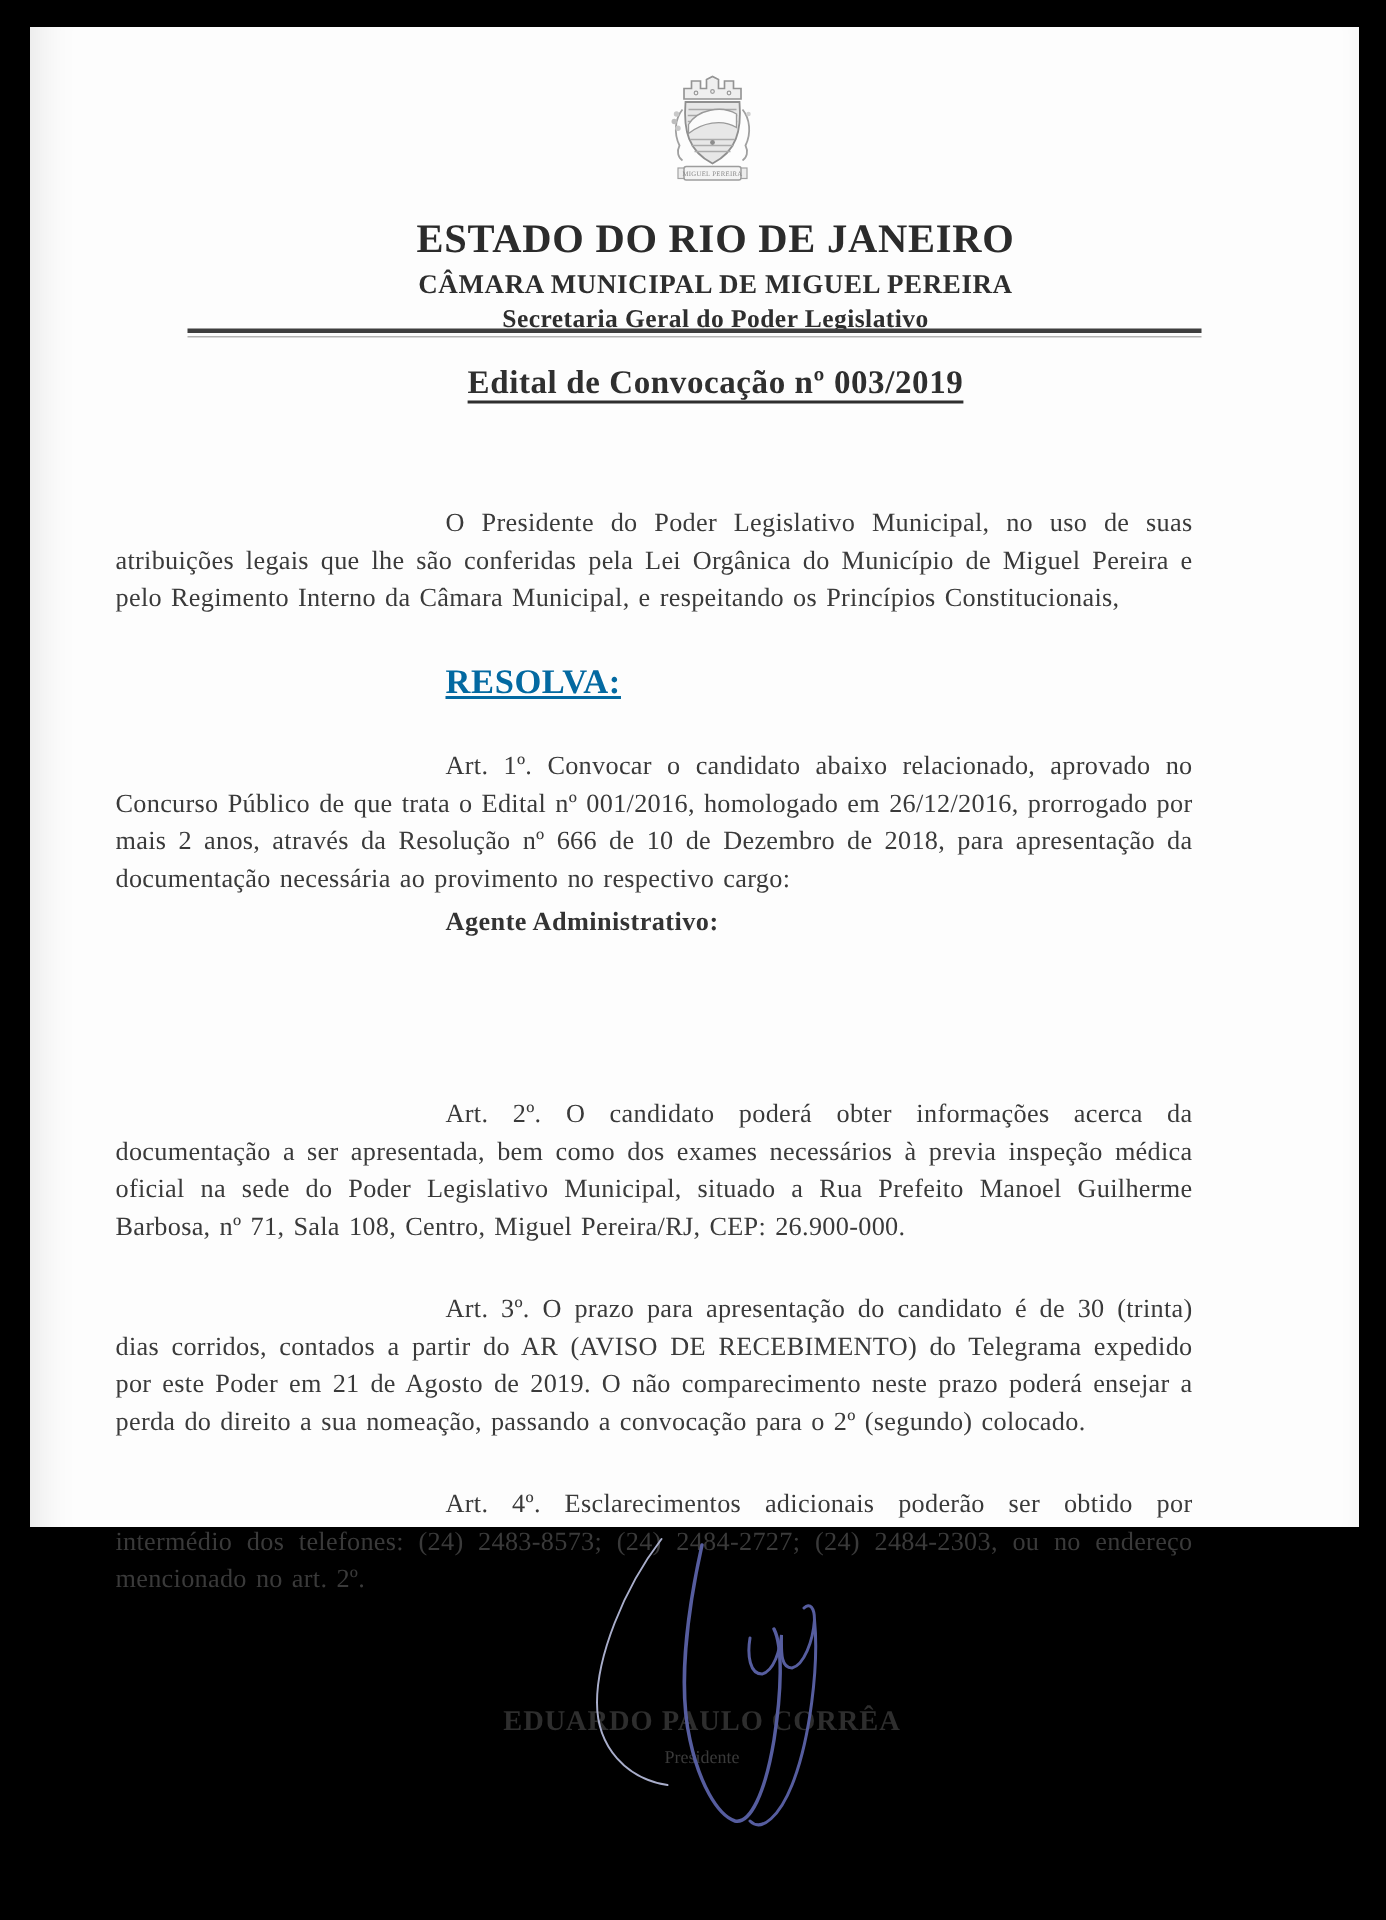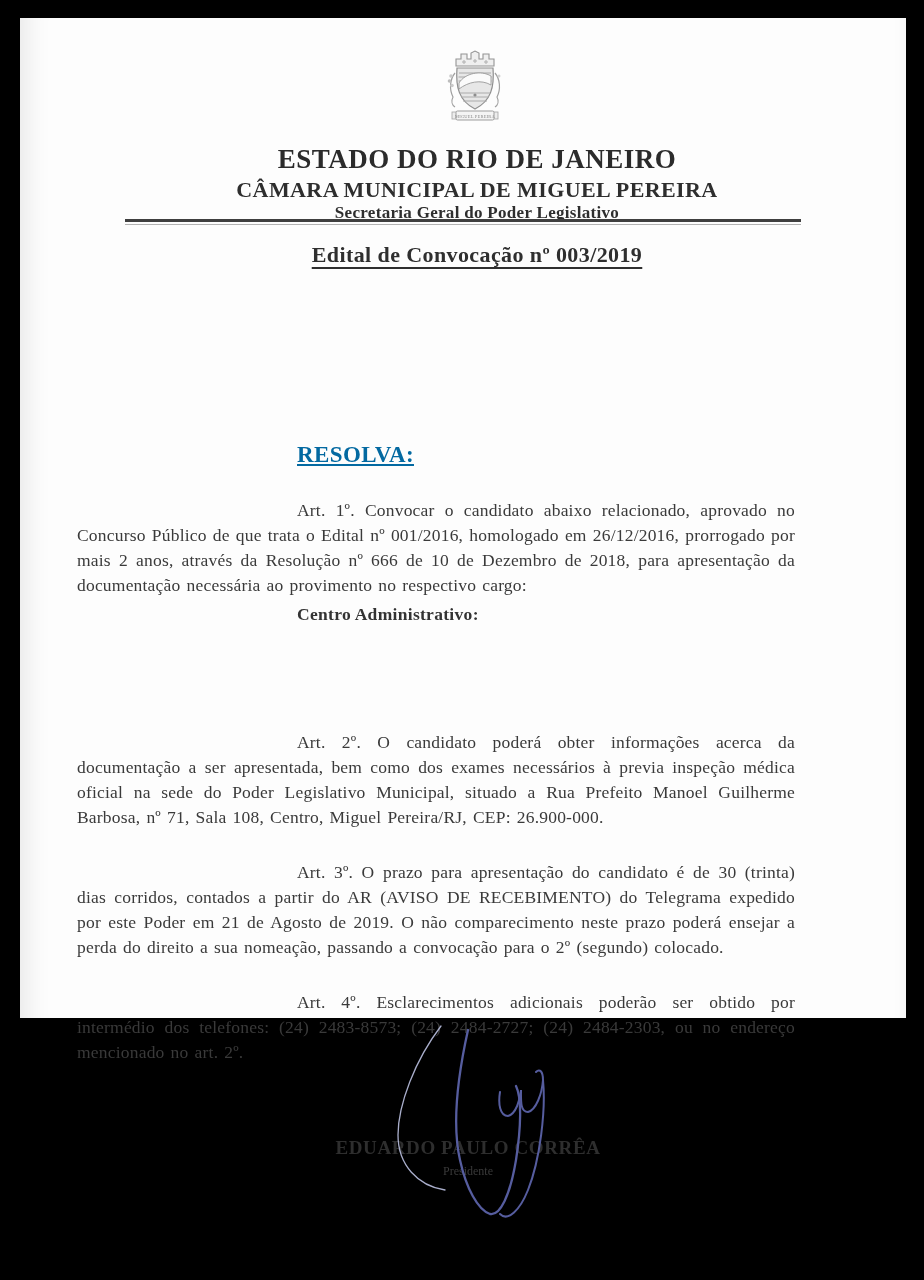--- a/index.html
+++ b/index.html
@@ -38,21 +38,21 @@
   }
   .org-block { top: 126px; }
   .org-state {
     font-size: 27px;
     font-weight: bold;
     letter-spacing: 0.5px;
     line-height: 31px;
     color: #2b2b2b;
   }
   .org-chamber {
-    font-size: 22px;
+    font-size: 18px;
     font-weight: bold;
     letter-spacing: 0.4px;
     margin-top: 4px;
     line-height: 21px;
   }
   .org-secretariat {
     font-size: 17px;
     font-weight: bold;
     letter-spacing: 0.3px;
     margin-top: 3px;
@@ -226,26 +226,27 @@
     <div class="org-chamber">CÂMARA MUNICIPAL DE MIGUEL PEREIRA</div>
     <div class="org-secretariat">Secretaria Geral do Poder Legislativo</div>
   </div>
 
   <div class="hrule"></div>
 
   <div class="centered doc-title">
     <span>Edital de Convocação nº 003/2019</span>
   </div>
 
+  <p class="para p-intro">O Presidente do Poder Legislativo Municipal, no uso de suas atribuições legais que lhe são conferidas pela Lei Orgânica do Município de Miguel Pereira e pelo Regimento Interno da Câmara Municipal, e respeitando os Princípios Constitucionais,</p>
 
   <div class="resolva">RESOLVA:</div>
 
   <p class="para p-art1">Art. 1º. Convocar o candidato abaixo relacionado, aprovado no Concurso Público de que trata o Edital nº 001/2016, homologado em 26/12/2016, prorrogado por mais 2 anos, através da Resolução nº 666 de 10 de Dezembro de 2018, para apresentação da documentação necessária ao provimento no respectivo cargo:</p>
 
-  <div class="cargo">Centro Administrativo:</div>
+  <div class="cargo">Agente Administrativo:</div>
 
 
   <p class="para p-art2">Art. 2º. O candidato poderá obter informações acerca da documentação a ser apresentada, bem como dos exames necessários à previa inspeção médica oficial na sede do Poder Legislativo Municipal, situado a Rua Prefeito Manoel Guilherme Barbosa, nº 71, Sala 108, Centro, Miguel Pereira/RJ, CEP: 26.900-000.</p>
   <p class="para p-art3">Art. 3º. O prazo para apresentação do candidato é de 30 (trinta) dias corridos, contados a partir do AR (AVISO DE RECEBIMENTO) do Telegrama expedido por este Poder em 21 de Agosto de 2019. O não comparecimento neste prazo poderá ensejar a perda do direito a sua nomeação, passando a convocação para o 2º (segundo) colocado.</p>
   <p class="para p-art4">Art. 4º. Esclarecimentos adicionais poderão ser obtido por intermédio dos telefones: (24) 2483-8573; (24) 2484-2727; (24) 2484-2303, ou no endereço mencionado no art. 2º.</p>
 
   <svg class="sig-ink" viewBox="380 1018 220 212" xmlns="http://www.w3.org/2000/svg">
     <path d="M441 1026 C415 1060 398 1105 398 1135 C398 1165 418 1186 445 1190" fill="none" stroke="#a9aecb" stroke-width="1.3" stroke-linecap="round"></path>
     <path d="M468 1030 C458 1075 452 1125 460 1160 C466 1188 478 1210 490 1214 C500 1216 510 1196 516 1160 C521 1128 522 1098 516 1086" fill="none" stroke="#565d9f" stroke-width="2.3" stroke-linecap="round"></path>
     <path d="M500 1092 C498 1104 500 1116 508 1116 C516 1114 520 1100 521 1090 C521 1100 520 1112 528 1112 C536 1110 542 1094 543 1080 C543 1072 540 1068 536 1072" fill="none" stroke="#565d9f" stroke-width="2" stroke-linecap="round"></path>

